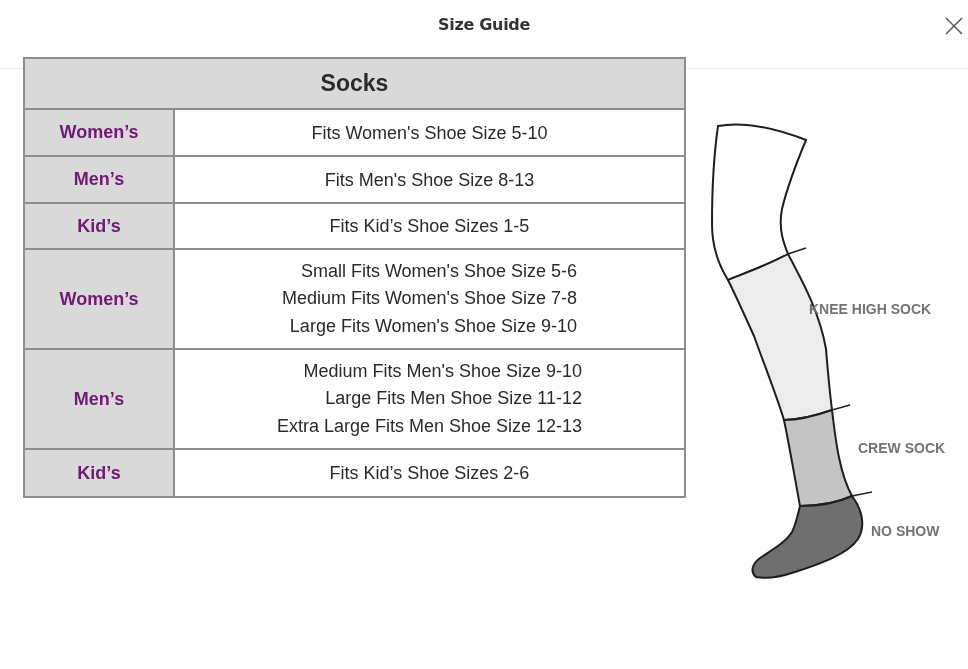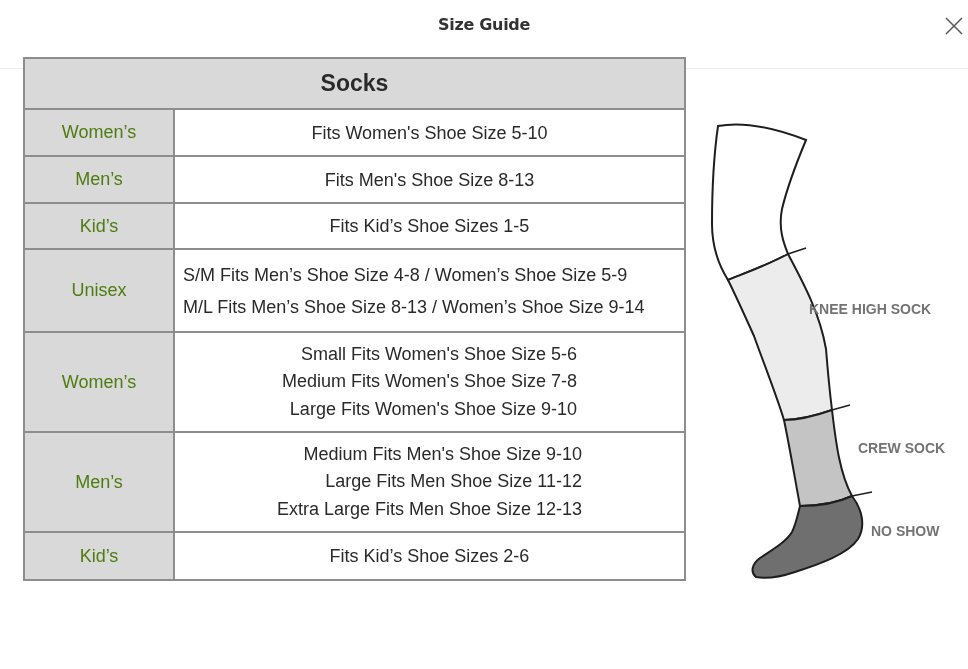--- a/index.html
+++ b/index.html
@@ -43,23 +43,23 @@
     .section-head {
       background: #d9d9d9;
       text-align: center;
       font-weight: bold;
       font-size: 23px;
       color: #2a2a2a;
     }
     .row-label {
       background: #d9d9d9;
       text-align: center;
-      font-weight: normal;
+      font-weight: bold;
       font-size: 18px;
-      color: #4d7c0f;
+      color: #701a75;
       width: 148px;
     }
     .row-value {
       background: #ffffff;
       font-size: 18px;
       color: #2a2a2a;
       text-align: center;
     }
     .row-value.left { text-align: left; padding-left: 8px; }
     .row-value .line { display: block; line-height: 32px; }
@@ -105,27 +105,20 @@
         <td class="row-value">
           <span class="line">Fits Men's Shoe Size 8-13</span>
         </td>
       </tr>
       <tr style="height:46px">
         <td class="row-label">Kid’s</td>
         <td class="row-value">
           <span class="line">Fits  Kid’s Shoe Sizes 1-5</span>
         </td>
       </tr>
-      <tr style="height:83px">
-        <td class="row-label">Unisex</td>
-        <td class="row-value left">
-          <span class="line">S/M Fits Men’s Shoe Size 4-8 / Women’s Shoe Size 5-9</span>
-          <span class="line">M/L Fits Men’s Shoe Size 8-13 / Women’s Shoe Size 9-14</span>
-        </td>
-      </tr>
       <tr style="height:100px">
         <td class="row-label">Women’s</td>
         <td class="row-value">
           <span class="stack">
             <span class="line">Small Fits Women's Shoe Size 5-6</span>
             <span class="line">Medium Fits Women's Shoe Size 7-8</span>
             <span class="line">Large Fits Women's Shoe Size 9-10</span>
           </span>
         </td>
       </tr>

